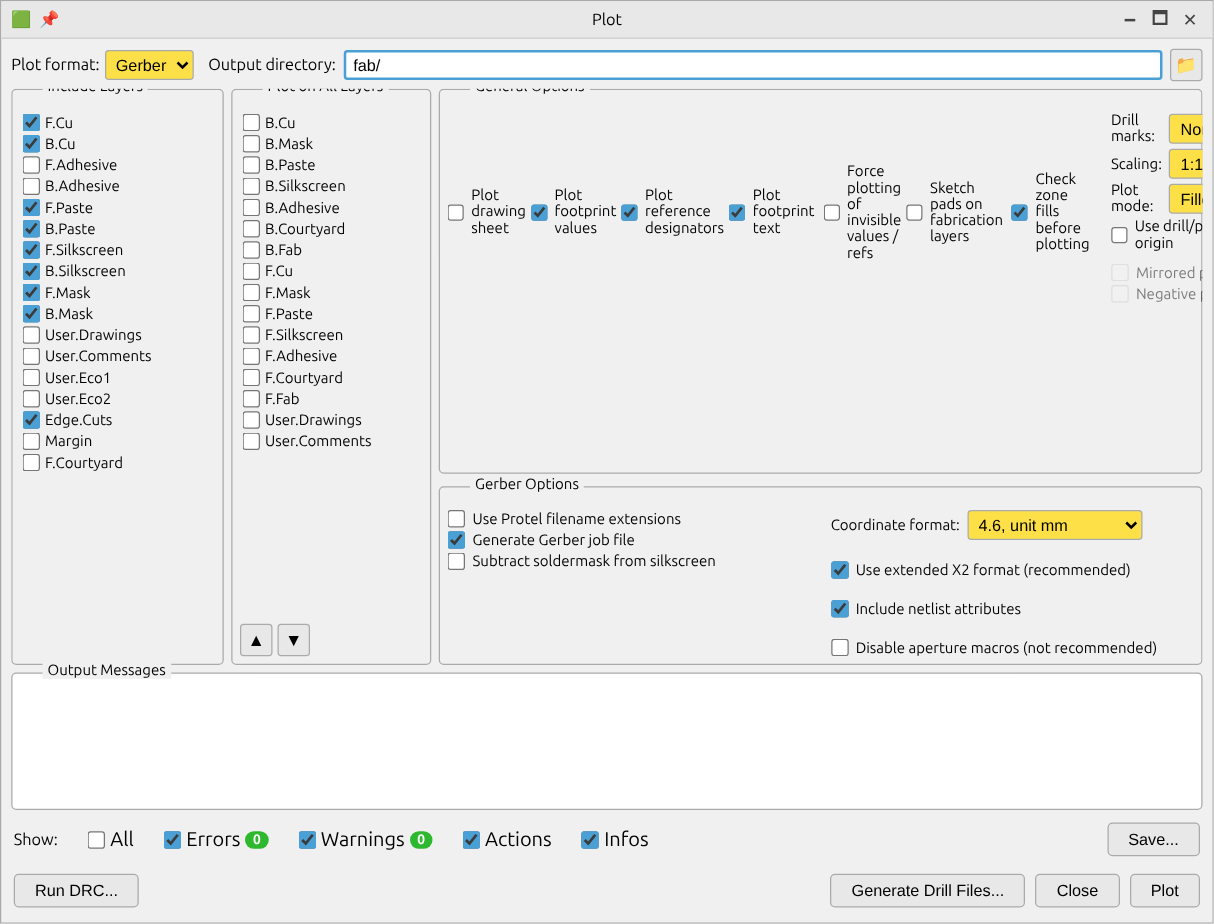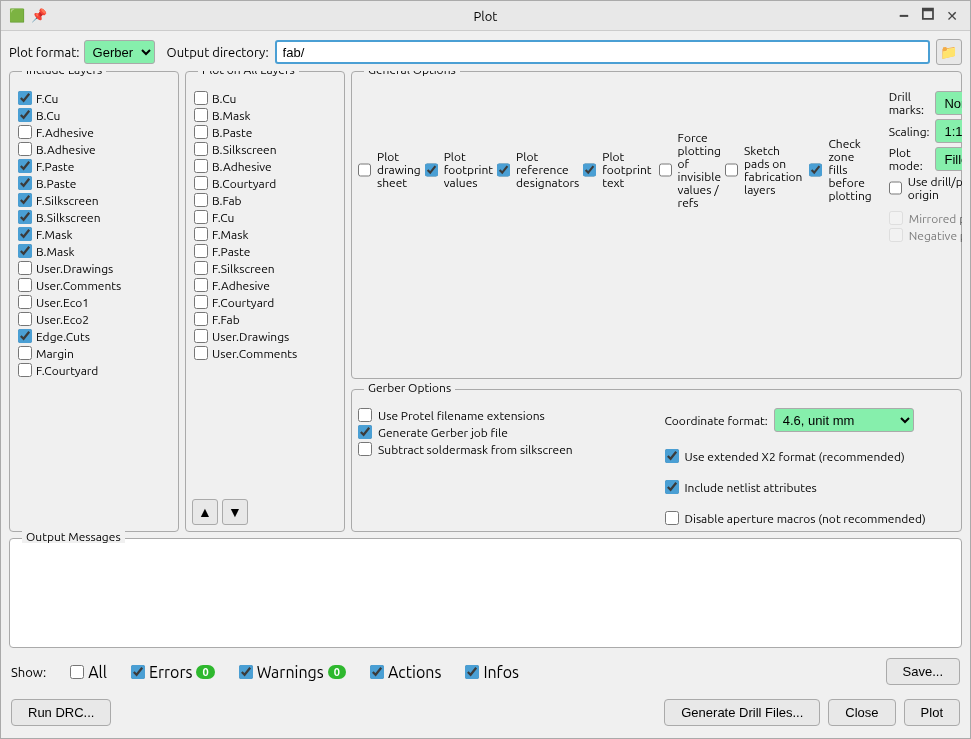--- a/index.html
+++ b/index.html
@@ -76,21 +76,21 @@
     .format-select {
       display: flex;
       align-items: center;
       gap: 4px;
     }
     select {
       padding: 2px 4px;
       font-size: 13px;
       border: 1px solid #aaa;
       border-radius: 3px;
-      background: #86efac;
+      background: #fde047;
       height: 24px;
     }
     .output-dir {
       display: flex;
       align-items: center;
       gap: 6px;
       flex: 1;
     }
     .output-dir input {
       flex: 1;
@@ -121,21 +121,21 @@
     }
     .panel-group {
       border: 1px solid #aaa;
       border-radius: 4px;
       padding: 6px;
       position: relative;
     }
     .panel-title {
       position: absolute;
       top: -9px;
-      left: 12px;
+      left: 24px;
       background: #f0f0f0;
       padding: 0 4px;
       font-size: 12px;
       font-weight: normal;
     }
     .include-layers {
       width: 170px;
       overflow-y: auto;
       display: flex;
       flex-direction: column;

